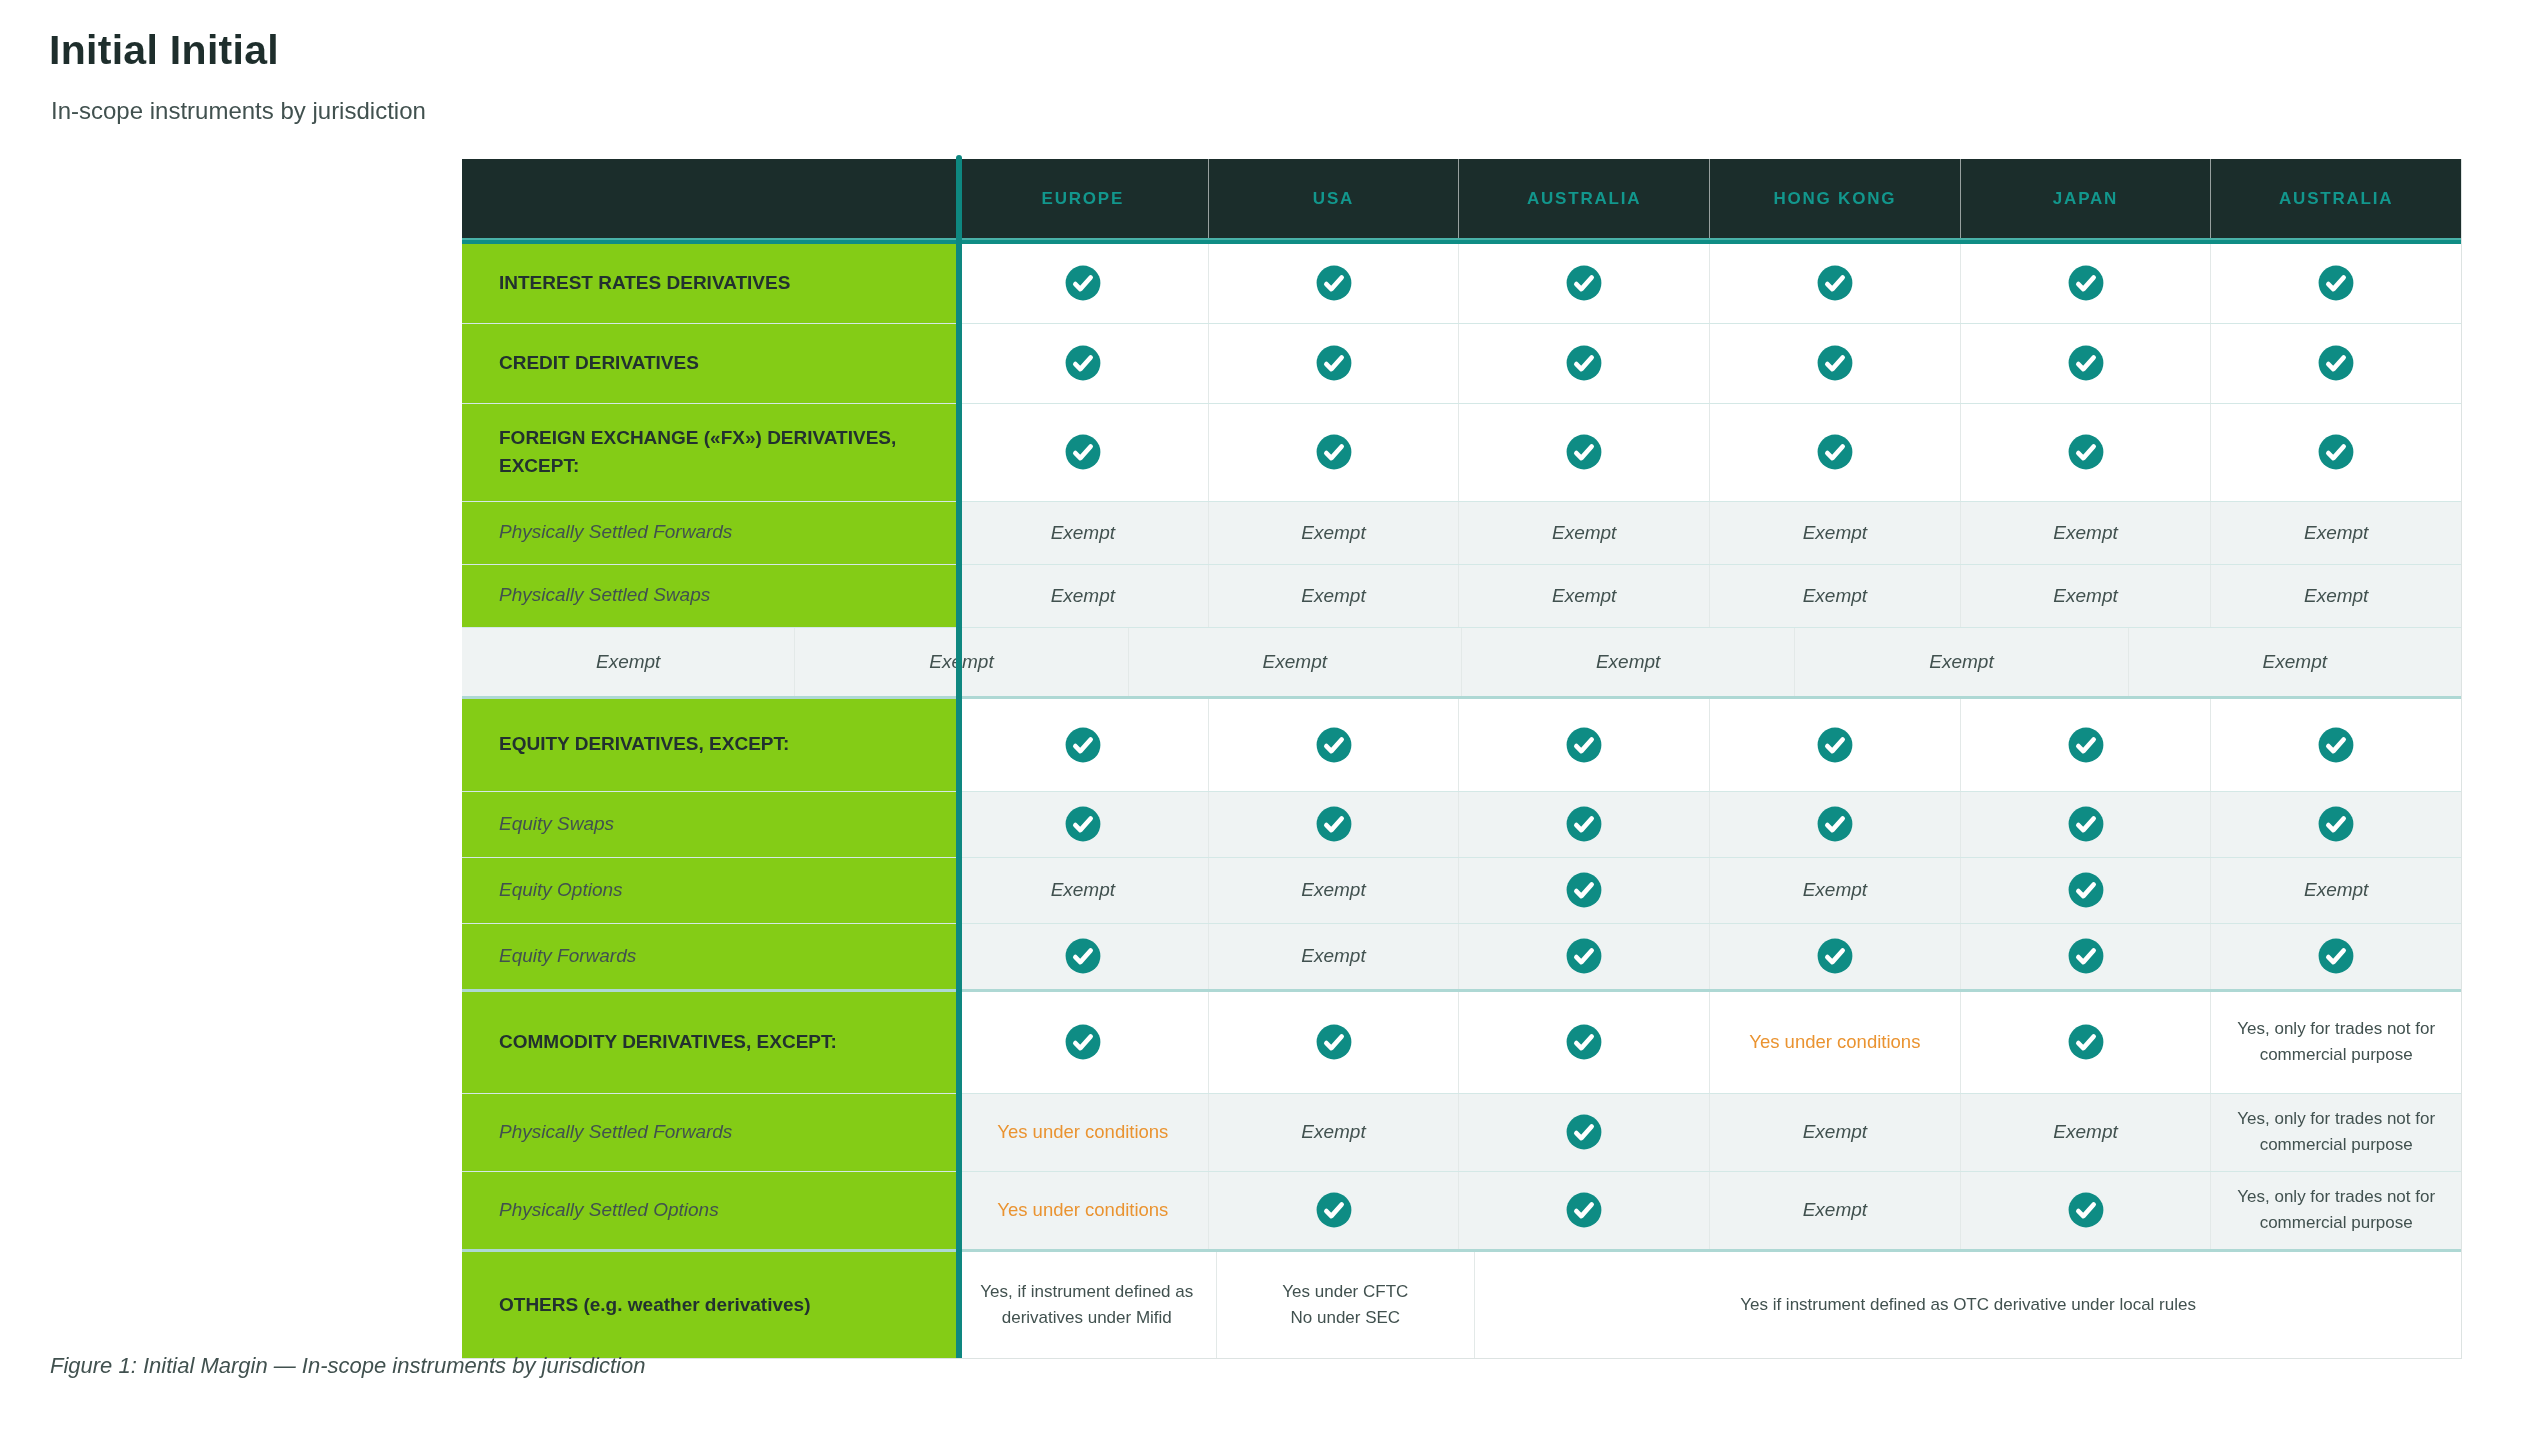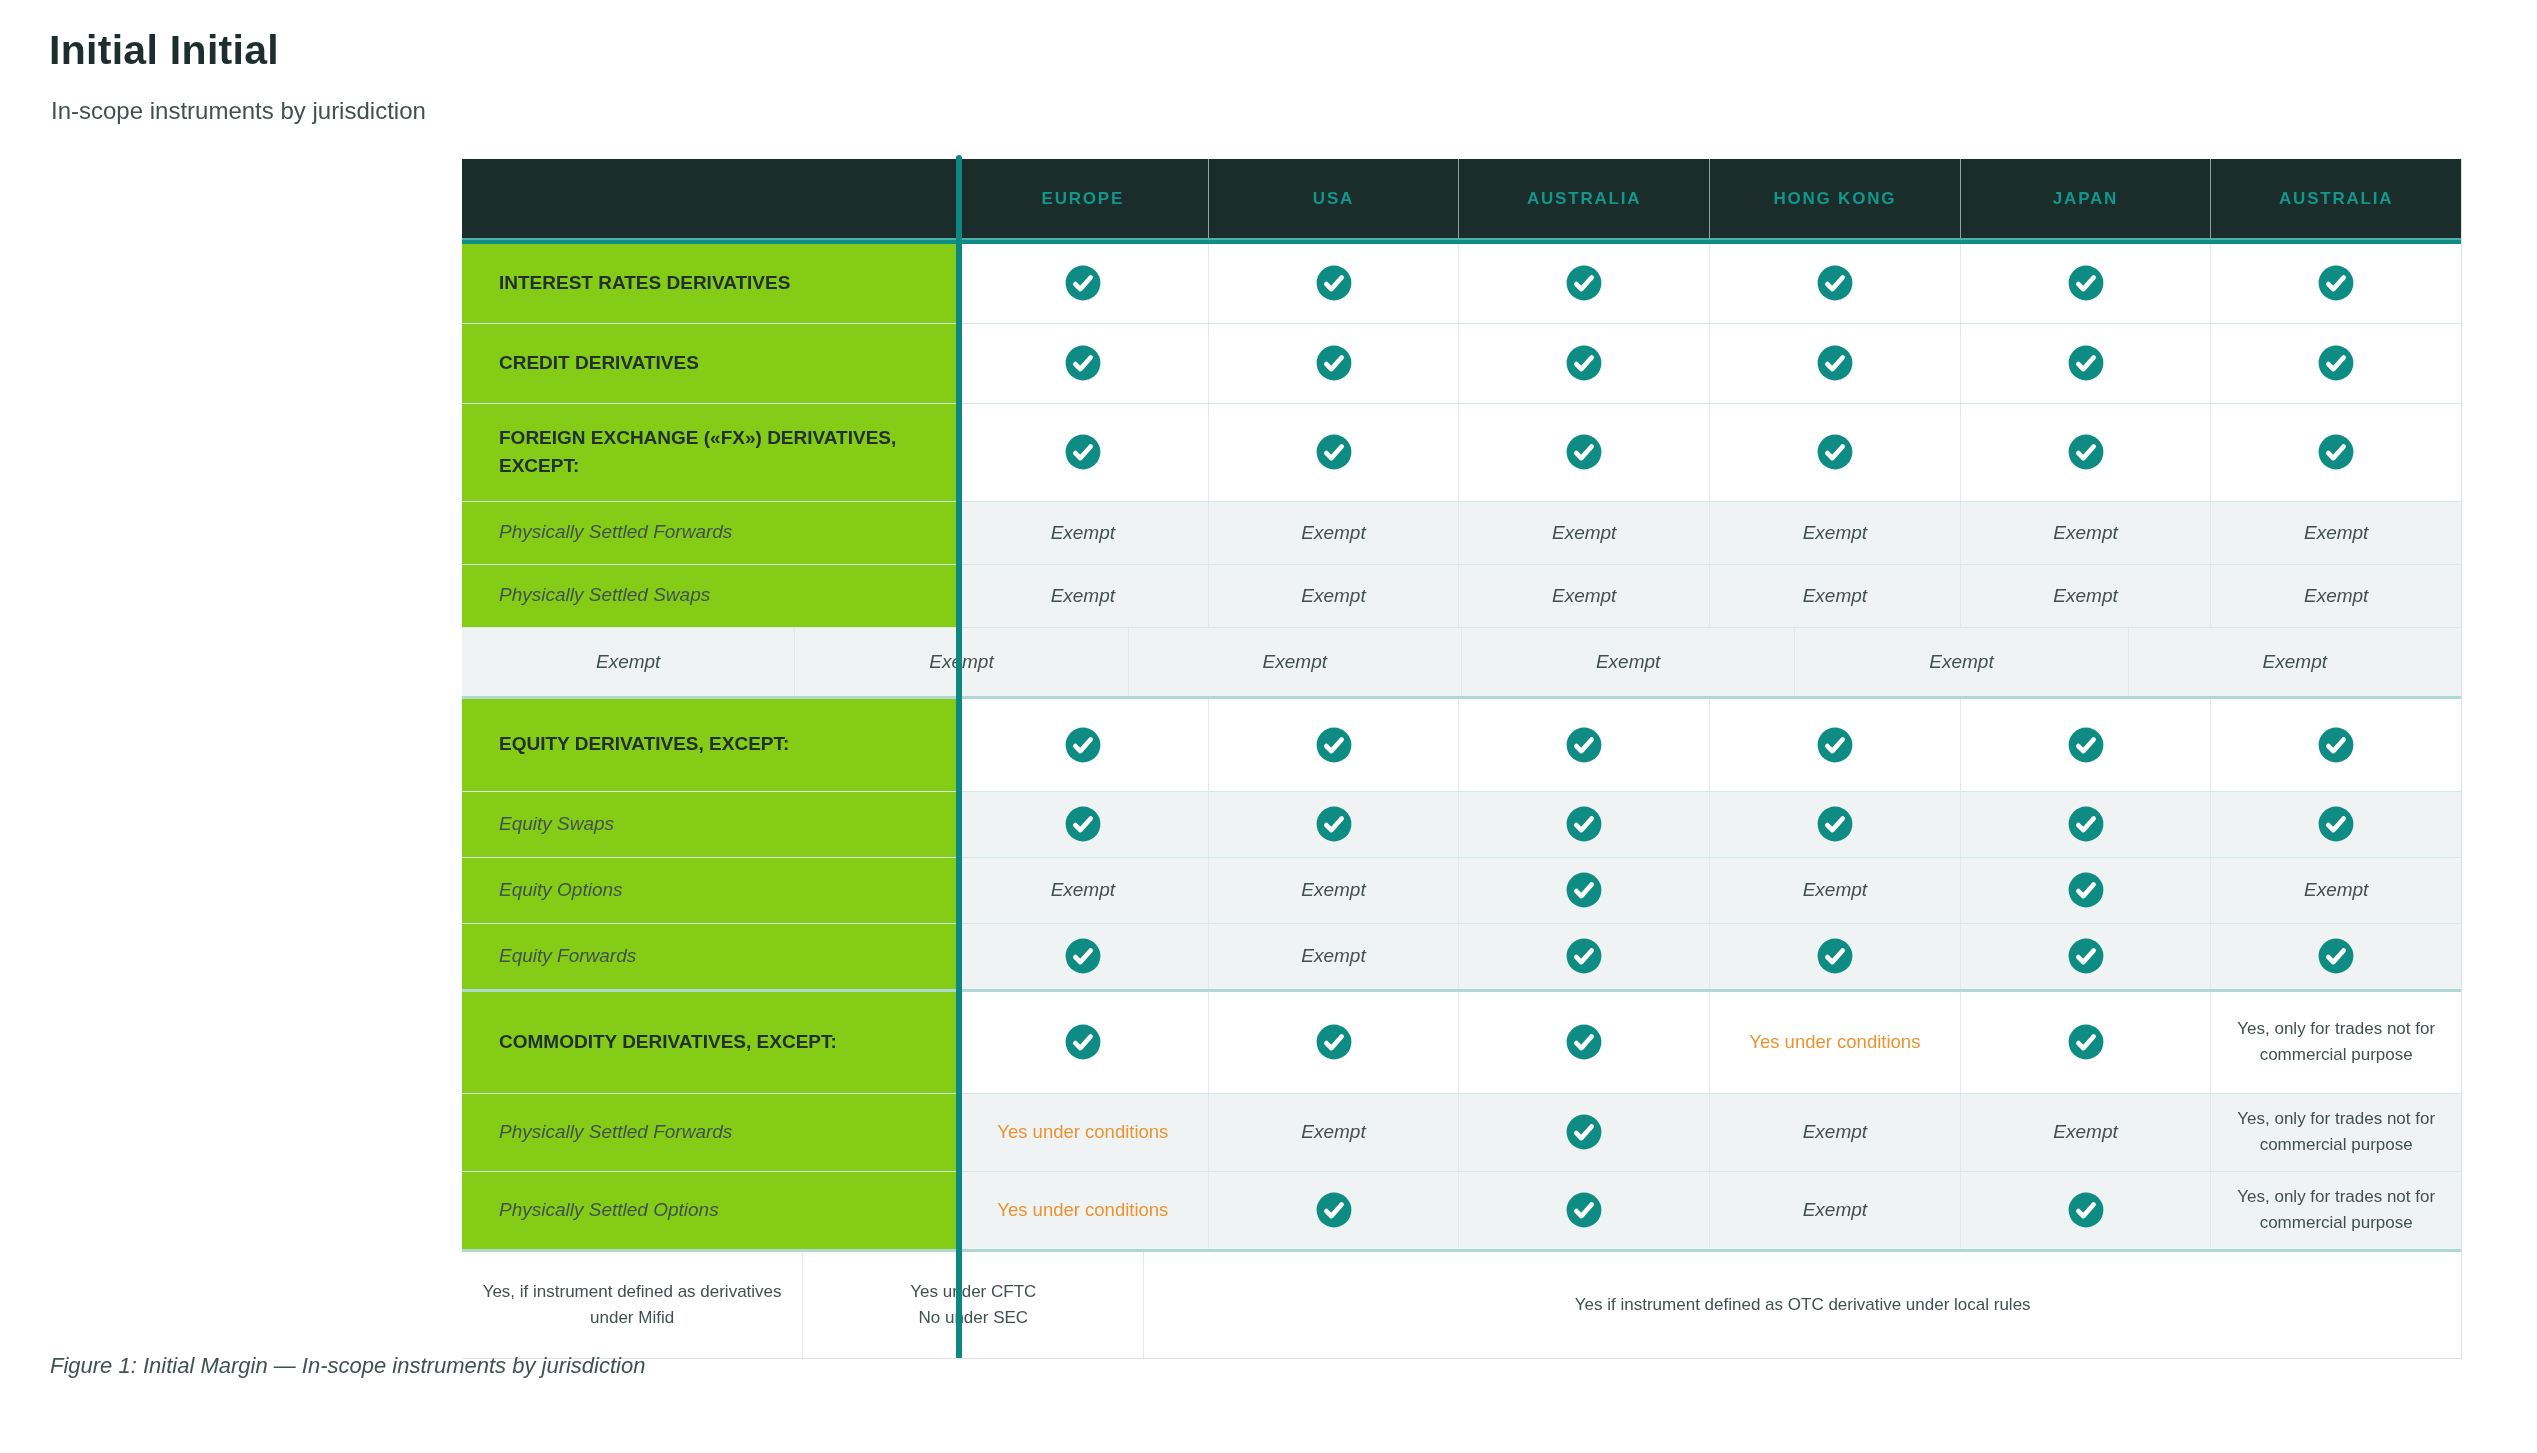--- a/index.html
+++ b/index.html
@@ -422,20 +422,21 @@
           <div class="cell sep exempt">Exempt</div>
           <div class="cell sep">
             <svg class="check" viewBox="0 0 24 24" aria-hidden="true">
     <circle cx="12" cy="12" r="11.6" fill="#0e8c84"></circle>
     <path d="M6.9 12.7l3.3 3.4 6.9-7.8" fill="none" stroke="#ffffff" stroke-width="3.1" stroke-linecap="round" stroke-linejoin="round"></path>
   </svg>
           </div>
           <div class="cell sep note">Yes, only for trades not for commercial purpose</div>
         </div>
         <div class="row main section">
+          <div class="label">OTHERS (e.g. weather derivatives)</div>
           <div class="cell note">Yes, if instrument defined as derivatives under Mifid</div>
           <div class="cell sep note">Yes under CFTC
 No under SEC</div>
           <div class="cell sep note" style="flex: 4 4 0%;">Yes if instrument defined as OTC derivative under local rules</div>
         </div>
       </div>
   </div>
 
   <p class="caption">Figure 1: Initial Margin — In-scope instruments by jurisdiction</p>
 </div>

